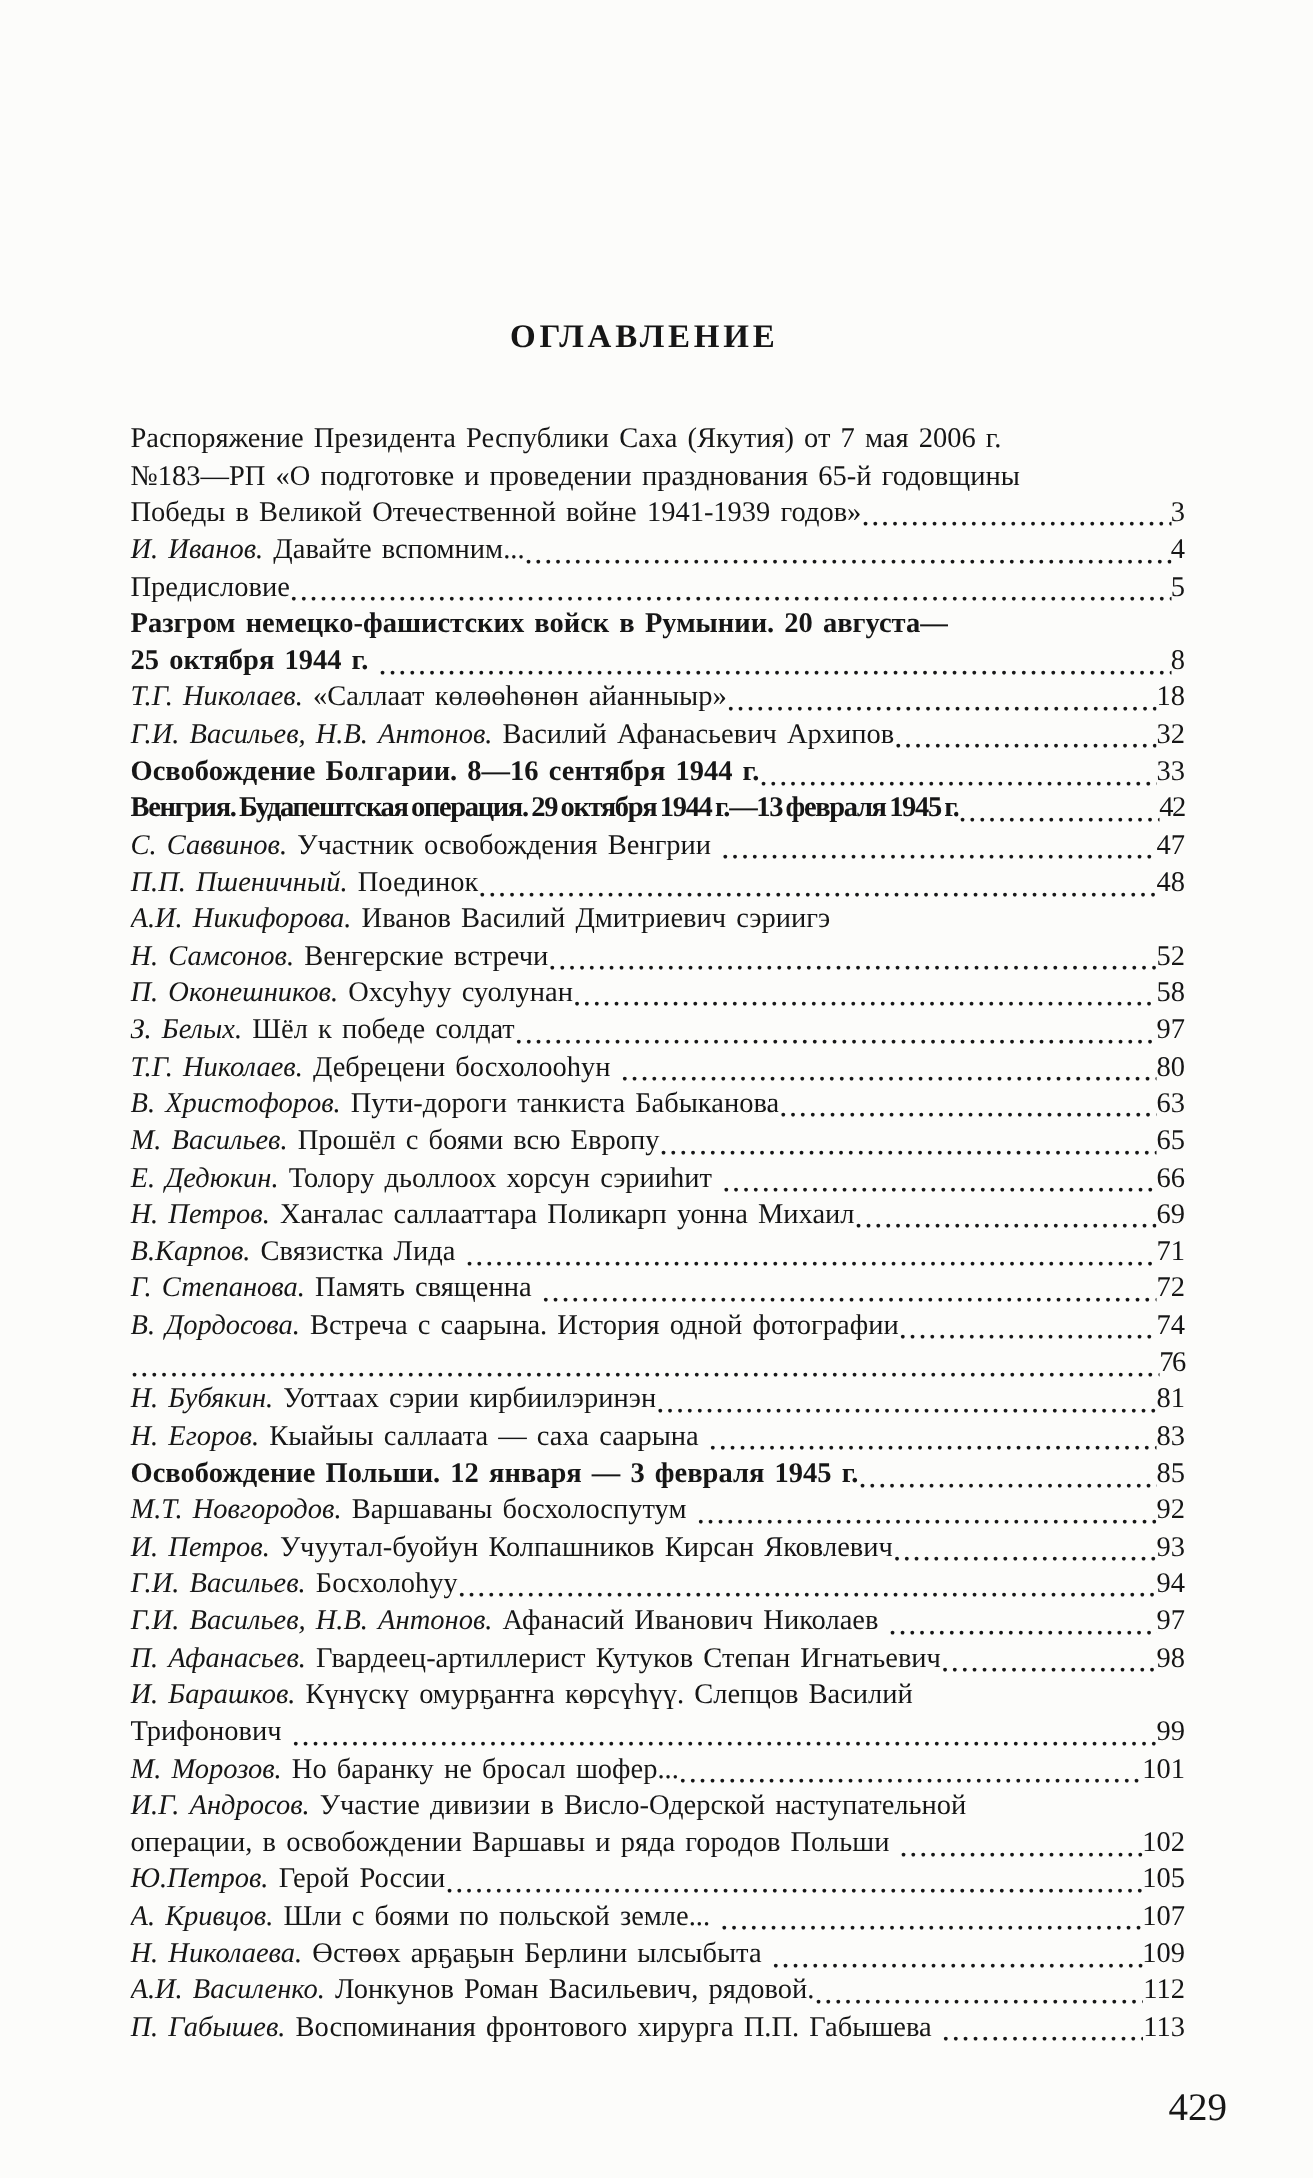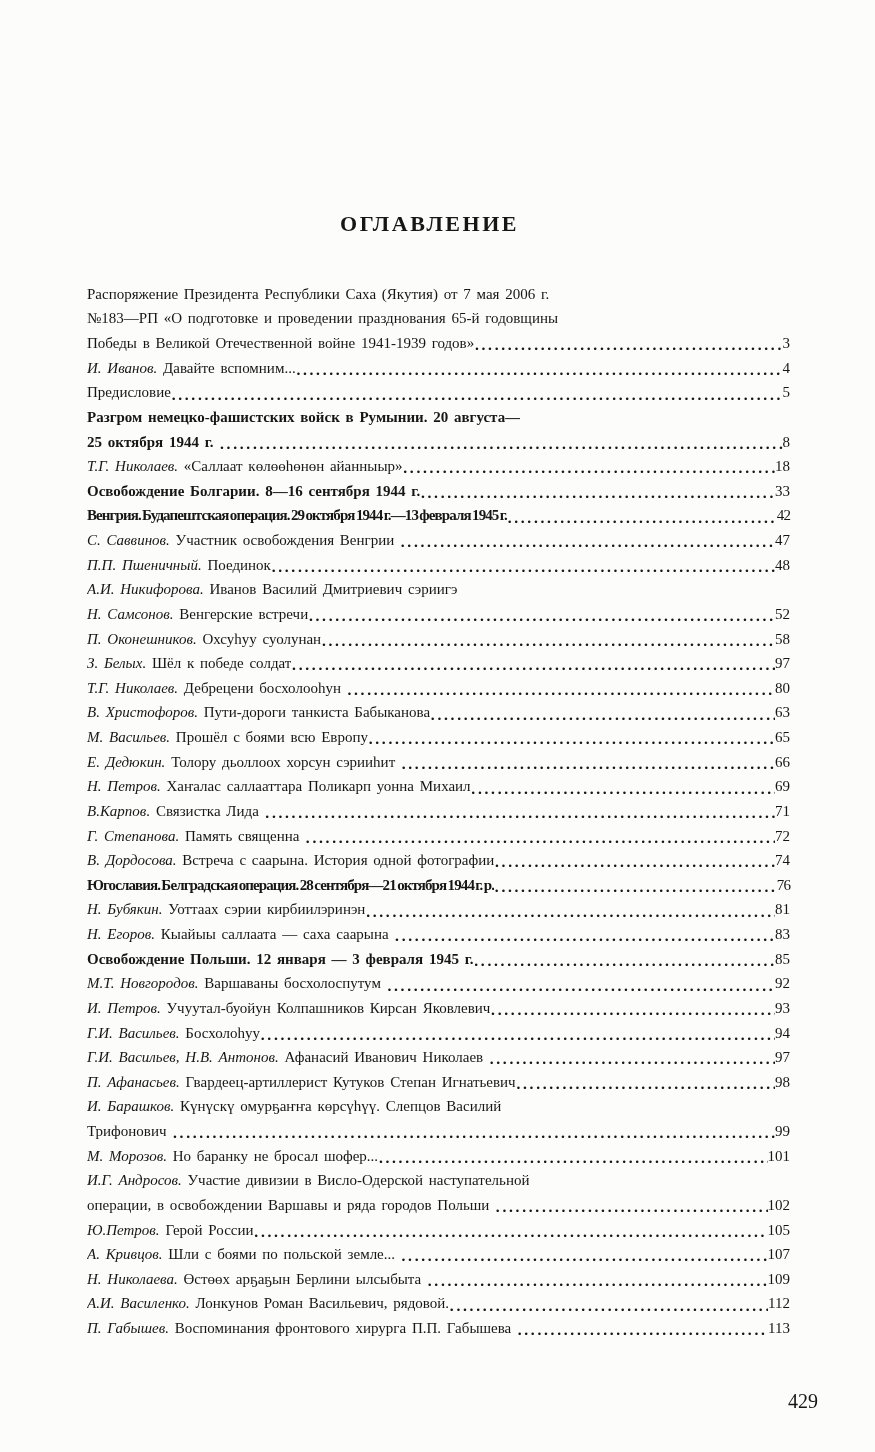--- a/index.html
+++ b/index.html
@@ -28,23 +28,23 @@
     letter-spacing: 2.5px;
   }
   .toc {
     position: absolute;
     top: 282px;
     left: 87px;
     width: 703px;
   }
   .toc-row {
     display: flex;
-    align-items: center;
+    align-items: flex-start;
     height: 24.63px;
-    font-size: 15px;
+    font-size: 19px;
     word-spacing: 2px;
   }
   .toc-row.tight {
     letter-spacing: -0.9px;
     word-spacing: -1.5px;
   }
   .toc-text {
     flex: 0 1 auto;
     white-space: pre;
     overflow: hidden;
@@ -65,21 +65,21 @@
     font-size: 21.5px;
   }
   .pageno {
     flex: 0 0 auto;
     white-space: pre;
   }
   .folio {
     position: absolute;
     top: 1390px;
     right: 57px;
-    font-size: 20px;
+    font-size: 26px;
   }
 </style>
 </head>
 <body>
 
 <div class="page">
   <div class="doc-title">ОГЛАВЛЕНИЕ</div>
   <div class="toc" id="toc-rows">
       <div class="toc-row">
         <span class="toc-text"><span class="seg n">Распоряжение Президента Республики Саха (Якутия) от 7 мая 2006 г.</span></span>
@@ -109,20 +109,25 @@
         <span class="toc-text"><span class="seg b">25 октября 1944 г. </span></span>
         <span class="leader"></span>
         <span class="pageno">8</span>
       </div>
       <div class="toc-row">
         <span class="toc-text"><span class="seg i">Т.Г. Николаев.</span><span class="seg n"> «Саллаат көлөөһөнөн айанныыр»</span></span>
         <span class="leader"></span>
         <span class="pageno">18</span>
       </div>
       <div class="toc-row">
+        <span class="toc-text"><span class="seg i">Г.И. Васильев, Н.В. Антонов.</span><span class="seg n"> Василий Афанасьевич Архипов</span></span>
+        <span class="leader"></span>
+        <span class="pageno">32</span>
+      </div>
+      <div class="toc-row">
         <span class="toc-text"><span class="seg b">Освобождение Болгарии. 8—16 сентября 1944 г.</span></span>
         <span class="leader"></span>
         <span class="pageno">33</span>
       </div>
       <div class="toc-row tight">
         <span class="toc-text"><span class="seg b">Венгрия. Будапештская операция. 29 октября 1944 г.—13 февраля 1945 г.</span></span>
         <span class="leader"></span>
         <span class="pageno">42</span>
       </div>
       <div class="toc-row">
@@ -187,21 +192,20 @@
         <span class="toc-text"><span class="seg i">Г. Степанова.</span><span class="seg n"> Память священна </span></span>
         <span class="leader"></span>
         <span class="pageno">72</span>
       </div>
       <div class="toc-row">
         <span class="toc-text"><span class="seg i">В. Дордосова.</span><span class="seg n"> Встреча с саарына. История одной фотографии</span></span>
         <span class="leader"></span>
         <span class="pageno">74</span>
       </div>
       <div class="toc-row tight">
-        <span class="toc-text"><span class="seg b">Югославия. Белградская операция. 28 сентября—21 октября 1944 г. р.</span></span>
         <span class="leader"></span>
         <span class="pageno">76</span>
       </div>
       <div class="toc-row">
         <span class="toc-text"><span class="seg i">Н. Бубякин.</span><span class="seg n"> Уоттаах сэрии кирбиилэринэн</span></span>
         <span class="leader"></span>
         <span class="pageno">81</span>
       </div>
       <div class="toc-row">
         <span class="toc-text"><span class="seg i">Н. Егоров.</span><span class="seg n"> Кыайыы саллаата — саха саарына </span></span>

